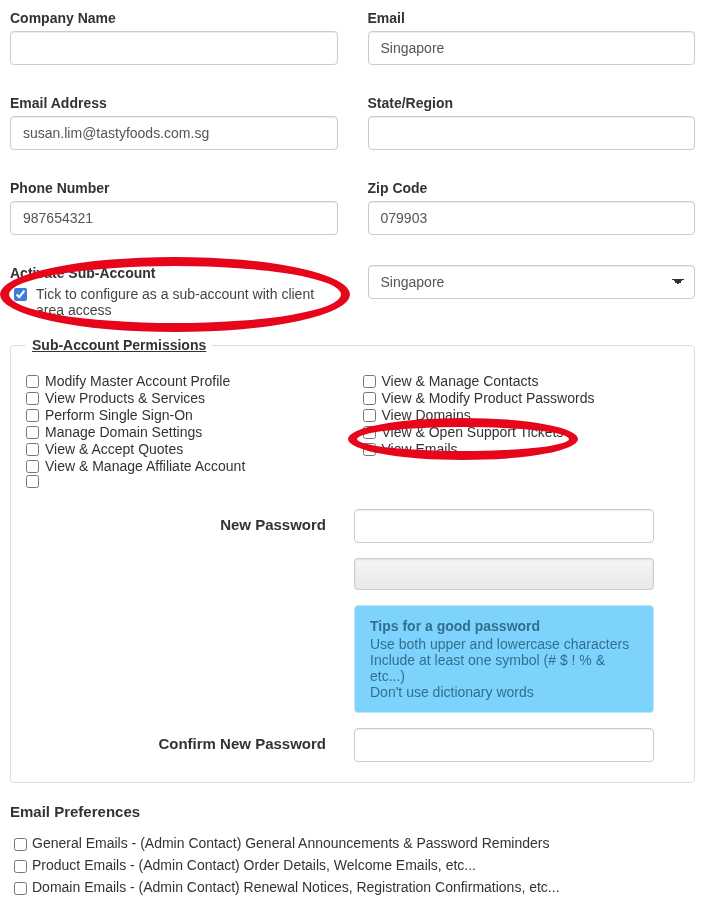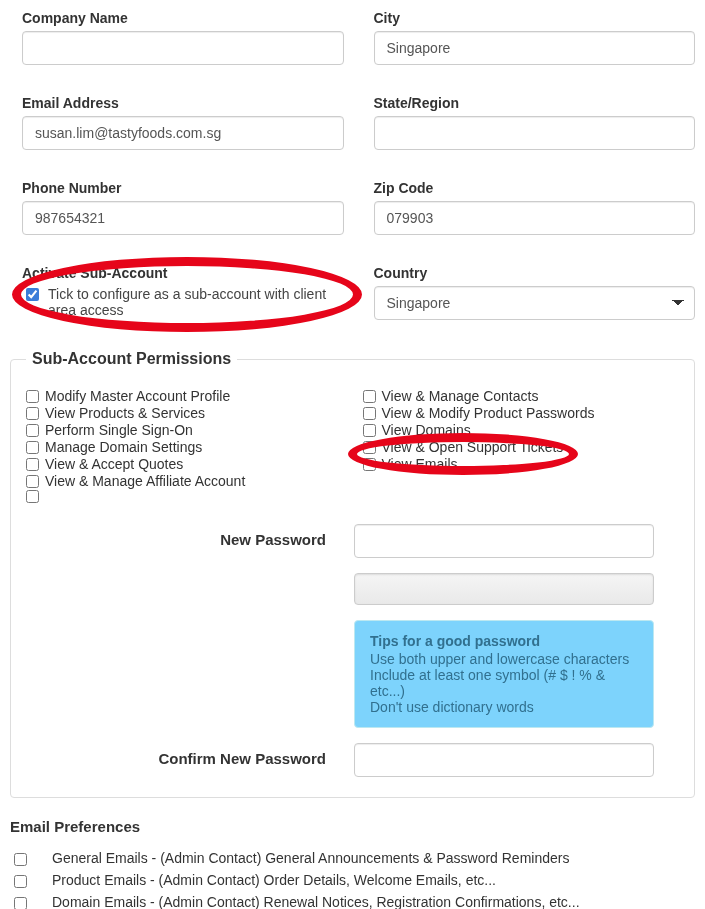--- a/index.html
+++ b/index.html
@@ -5,21 +5,21 @@
   * { box-sizing: border-box; }
   body {
     margin: 0;
     padding: 10px;
     font-family: "Helvetica Neue", Helvetica, Arial, sans-serif;
     font-size: 14px;
     color: #333;
     background: #fff;
     width: 705px;
   }
-  .row { display: flex; gap: 30px; margin-bottom: 15px; margin-left: 12px; }
+  .row { display: flex; gap: 30px; margin-bottom: 15px; }
   .col { flex: 1; }
   .form-group { margin-bottom: 15px; }
   .form-group label {
     display: block;
     font-weight: 700;
     font-size: 14px;
     margin-bottom: 5px;
     color: #333;
   }
   .form-control {
@@ -45,23 +45,24 @@
   .checkbox-wrap input { margin-top: 2px; }
   .checkbox-wrap span { font-size: 14px; color:#444; }
   fieldset.permissions {
     border: 1px solid #ddd;
     border-radius: 4px;
     padding: 15px 15px 20px 15px;
     margin: 10px 0 20px 0;
   }
   fieldset.permissions legend {
     font-weight: 700;
-    font-size: 16px;
+    font-size: 14px;
     padding: 0 6px;
     color: #333;
+    text-decoration: underline;
   }
   .perm-cols { display:flex; gap:20px; margin-bottom:20px; margin-top:5px; }
   .perm-col { flex:1; }
   .perm-item { display:flex; align-items:center; gap:6px; margin-bottom:1px; font-size:14px; color:#333; }
   .perm-item input { margin:0; }
   .pwd-row { display:flex; align-items:flex-start; gap:28px; margin-bottom:15px; }
   .pwd-row .pwd-label { width:300px; text-align:right; font-weight:700; padding-top:7px; font-size:15px; }
   .pwd-row .pwd-field { flex:1; max-width:300px; }
   .pwd-meter {
     width:100%; height:32px; border:1px solid #ccc; border-radius:4px;
@@ -71,21 +72,21 @@
   .tips-box {
     background:#7dd3fc;
     border:1px solid #bce8f1;
     border-radius:4px;
     padding:12px 15px;
     color:#31708f;
     font-size:14px;
   }
   .tips-box .tips-title { font-weight:700; margin-bottom:2px; }
   .email-prefs-title { font-weight:700; font-size:15px; margin:10px 0 15px 0; }
-  .email-pref-item { display:flex; align-items:flex-start; gap:22px; margin-bottom:3px; font-size:14px; }
+  .email-pref-item { display:flex; align-items:flex-start; gap:2px; margin-bottom:3px; font-size:14px; }
   .annotation {
     position:absolute;
     border:9px solid #e6051a;
     border-radius:50%;
     pointer-events:none;
   }
   .rel { position:relative; }
   input[type="checkbox"] { width:13px; height:13px; accent-color:#3b7dd8; }
 </style>
 </head>
@@ -95,21 +96,21 @@
 
   <div class="row">
     <div class="col">
       <div class="form-group">
         <label>Company Name</label>
         <input class="form-control" value="" style="">
       </div>
     </div>
     <div class="col">
       <div class="form-group">
-        <label>City</label>
+        <label>Email</label>
         <input class="form-control" value="Singapore" style="">
       </div>
     </div>
   </div>
 
   <div class="row">
     <div class="col">
       <div class="form-group">
         <label>Email Address</label>
         <input class="form-control" value="susan.lim@tastyfoods.com.sg" style="">
@@ -144,21 +145,20 @@
         <label>Activate Sub-Account</label>
       </div>
       <div class="checkbox-wrap">
         <input type="checkbox" checked="" style="">
         <span>Tick to configure as a sub-account with client area access</span>
       </div>
       <div class="annotation" style="top:-8px; left:-10px; width:350px; height:75px;"></div>
     </div>
     <div class="col">
       <div class="form-group">
-        <label>Country</label>
         <select class="form-control">
           <option>Singapore</option>
         </select>
       </div>
     </div>
   </div>
 
   <fieldset class="permissions rel">
     <legend>Sub-Account Permissions</legend>
 

